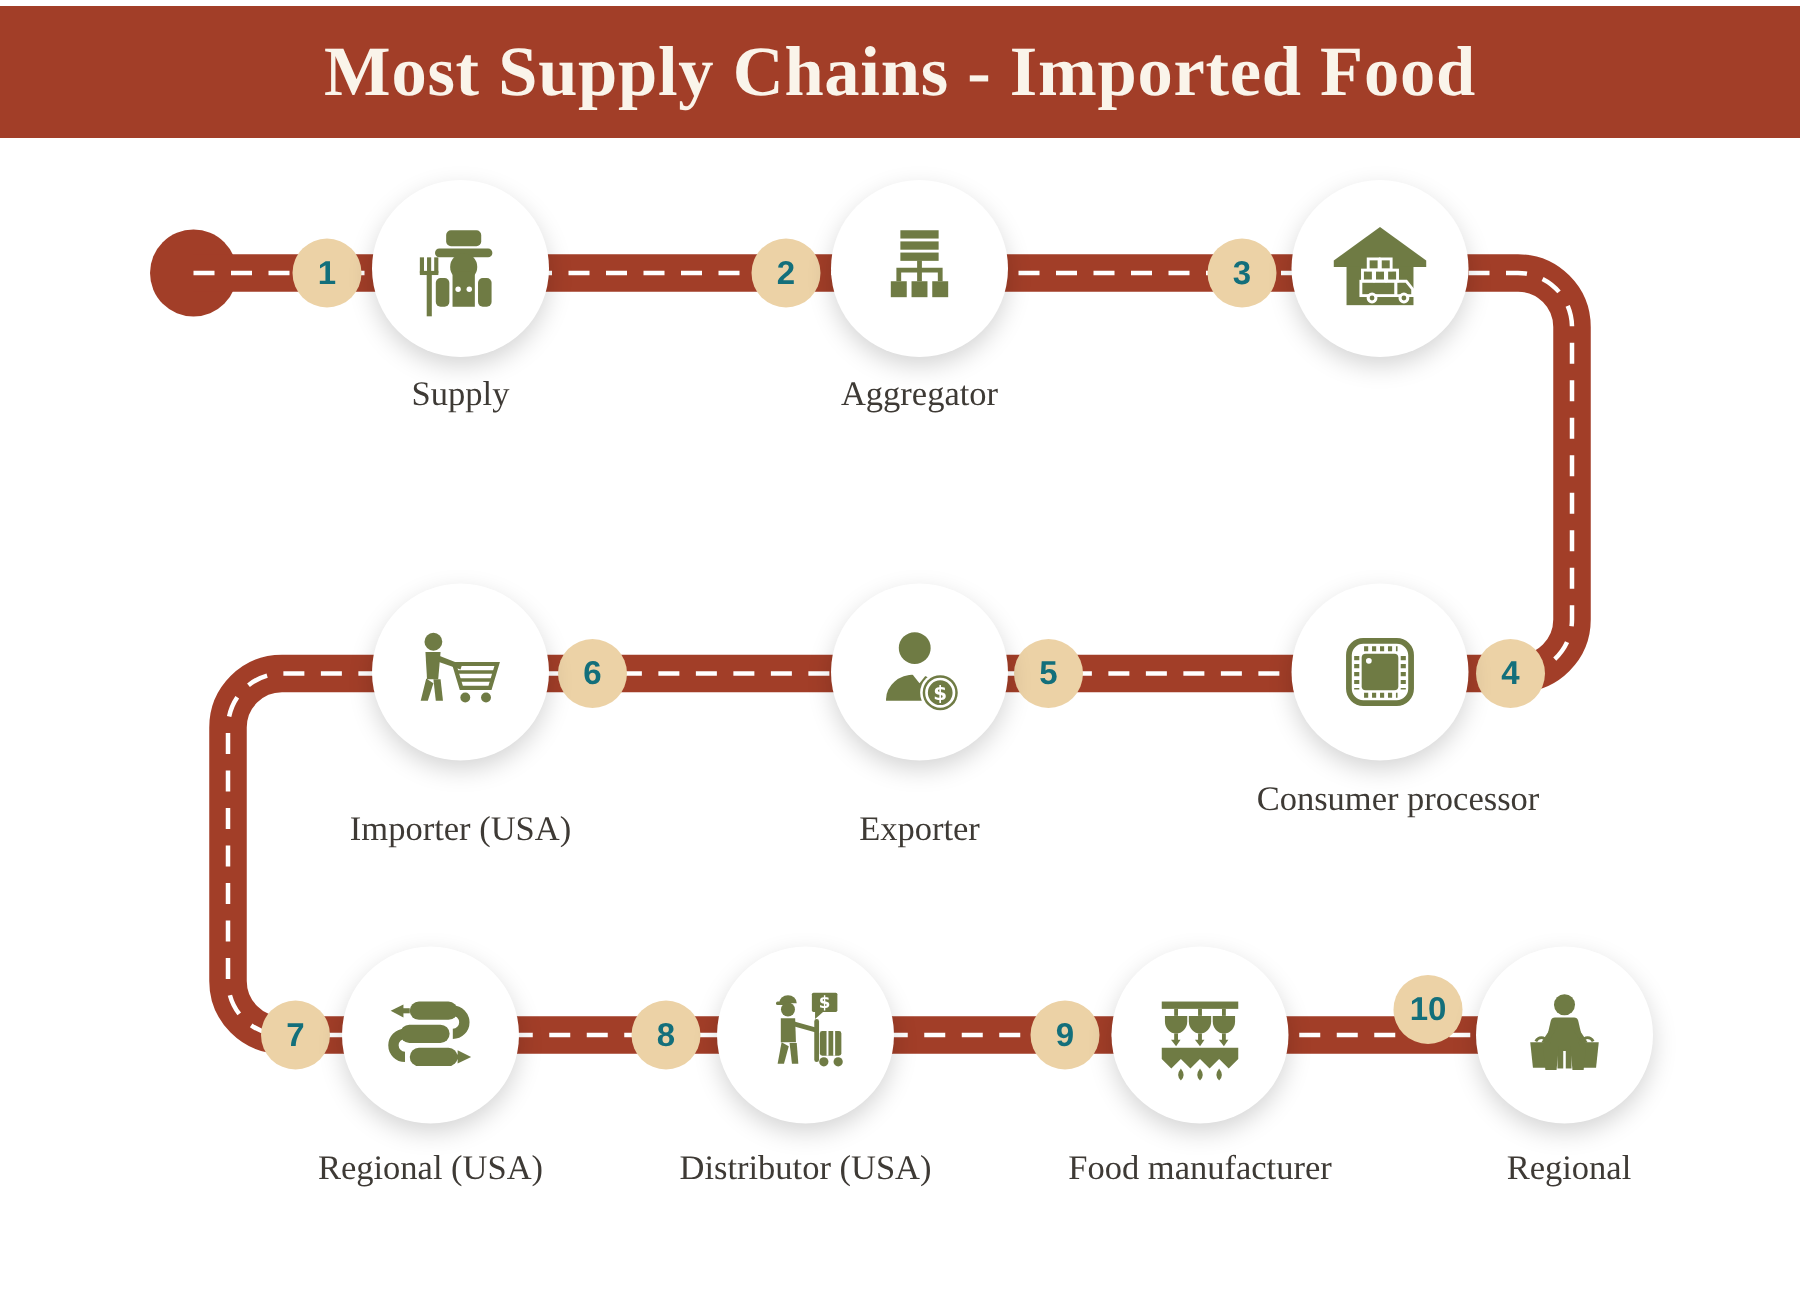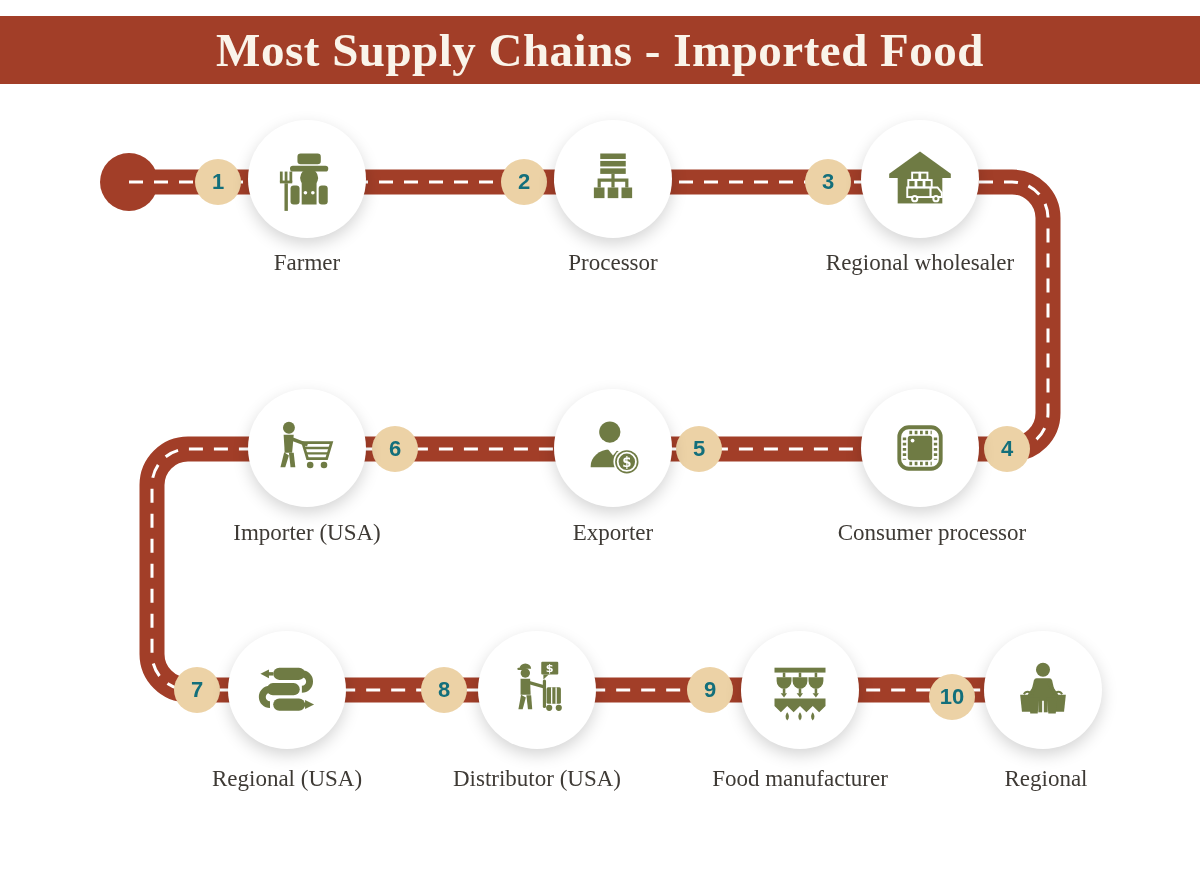--- a/index.html
+++ b/index.html
@@ -5,21 +5,21 @@
   :root{
     --road:#A23E28; --banner-background:#A23E28; --title-text:#FAF4EA;
     --badge-background:#ECD2A6; --badge-number:#136F7B; --icon-green:#6F7B44;
     --label-text:#3E3A35; --node-background:#FFFFFF; --page-background:#FFFFFF;
     --dash-line:#FFFFFF;
   }
   *{margin:0;padding:0;box-sizing:border-box;}
   html,body{width:1200px;height:871px;background:var(--page-background);
     font-family:"Liberation Serif", serif; overflow:hidden;}
   .stage{position:relative;width:1200px;height:871px;background:var(--page-background);}
-  .banner{position:absolute;left:0;top:16px;width:1200px;height:68px;
+  .banner{position:absolute;left:0;top:4px;width:1200px;height:88px;
     background:var(--banner-background);display:flex;align-items:center;justify-content:center;}
   .title{color:var(--title-text);font-size:47px;font-weight:bold;letter-spacing:.5px;white-space:nowrap;}
   .road-svg{position:absolute;left:0;top:0;width:1200px;height:871px;}
   .node{position:absolute;width:118px;height:118px;border-radius:50%;
     background:var(--node-background);box-shadow:0 6px 16px rgba(0,0,0,.17);
     display:flex;align-items:center;justify-content:center;}
   .node svg{color:var(--icon-green);}
   .badge{position:absolute;width:46px;height:46px;border-radius:50%;
     background:var(--badge-background);display:flex;align-items:center;justify-content:center;
     font-family:"Liberation Sans", sans-serif;font-weight:bold;font-size:22px;
@@ -44,21 +44,21 @@
 
   <div class="badge" style="left:195px;top:159px">1</div>
   <div class="badge" style="left:501px;top:159px">2</div>
   <div class="badge" style="left:805px;top:159px">3</div>
   <div class="badge" style="left:984px;top:426px">4</div>
   <div class="badge" style="left:676px;top:426px">5</div>
   <div class="badge" style="left:372px;top:426px">6</div>
   <div class="badge" style="left:174px;top:667px">7</div>
   <div class="badge" style="left:421px;top:667px">8</div>
   <div class="badge" style="left:687px;top:667px">9</div>
-  <div class="badge" style="left:929px;top:674px">10</div>
+  <div class="badge" style="left:929px;top:650px">10</div>
 
   <div class="node" style="left:248px;top:120px">
     <svg width="68" height="68" viewBox="0 0 64 64">
       <rect x="23" y="8" width="22" height="10" rx="3" fill="currentColor"></rect>
       <rect x="16" y="19.5" width="36" height="5.5" rx="2.7" fill="currentColor"></rect>
       <circle cx="34" cy="31" r="8.5" fill="currentColor"></circle>
       <rect x="16.5" y="38" width="8.5" height="18" rx="3" fill="currentColor"></rect>
       <rect x="43" y="38" width="8.5" height="18" rx="3" fill="currentColor"></rect>
       <rect x="27" y="34" width="14" height="22" fill="currentColor"></rect>
       <circle cx="30.5" cy="45" r="1.7" fill="#fff"></circle>
@@ -201,24 +201,23 @@
       <rect x="32.8" y="41" width="3.6" height="12" fill="currentColor"></rect>
       <path d="M14 36 a4 4.5 0 0 1 7 0" fill="none" stroke="currentColor" stroke-width="1.8"></path>
       <polygon points="10.5,36.5 23,36.5 21.3,52.5 12.2,52.5" fill="currentColor"></polygon>
       <polygon points="18.5,39 28.5,39 27,54 20,54" fill="currentColor"></polygon>
       <path d="M43 36 a4 4.5 0 0 1 7 0" fill="none" stroke="currentColor" stroke-width="1.8"></path>
       <polygon points="41,36.5 53.5,36.5 51.8,52.5 42.7,52.5" fill="currentColor"></polygon>
       <polygon points="35.5,39 45.5,39 44,54 37,54" fill="currentColor"></polygon>
     </svg>
   </div>
 
-  <div class="lbl" style="left:307px;top:250px">Farmer</div>
-  <div class="lbl" style="left:613px;top:250px">Processor</div>
-  <div class="lbl" style="left:920px;top:250px">Regional wholesaler</div>
+  <div class="lbl" style="left:307px;top:250px">Supply</div>
+  <div class="lbl" style="left:613px;top:250px">Aggregator</div>
   <div class="lbl" style="left:932px;top:520px">Consumer processor</div>
-  <div class="lbl" style="left:613px;top:520px">Exporter</div>
-  <div class="lbl" style="left:307px;top:520px">Importer (USA)</div>
+  <div class="lbl" style="left:613px;top:540px">Exporter</div>
+  <div class="lbl" style="left:307px;top:540px">Importer (USA)</div>
   <div class="lbl" style="left:287px;top:766px">Regional (USA)</div>
   <div class="lbl" style="left:800px;top:766px">Food manufacturer</div>
   <div class="lbl" style="left:537px;top:766px">Distributor (USA)</div>
   <div class="lbl" style="left:1046px;top:766px">Regional</div>
 
 </div>
 
 </body></html>

